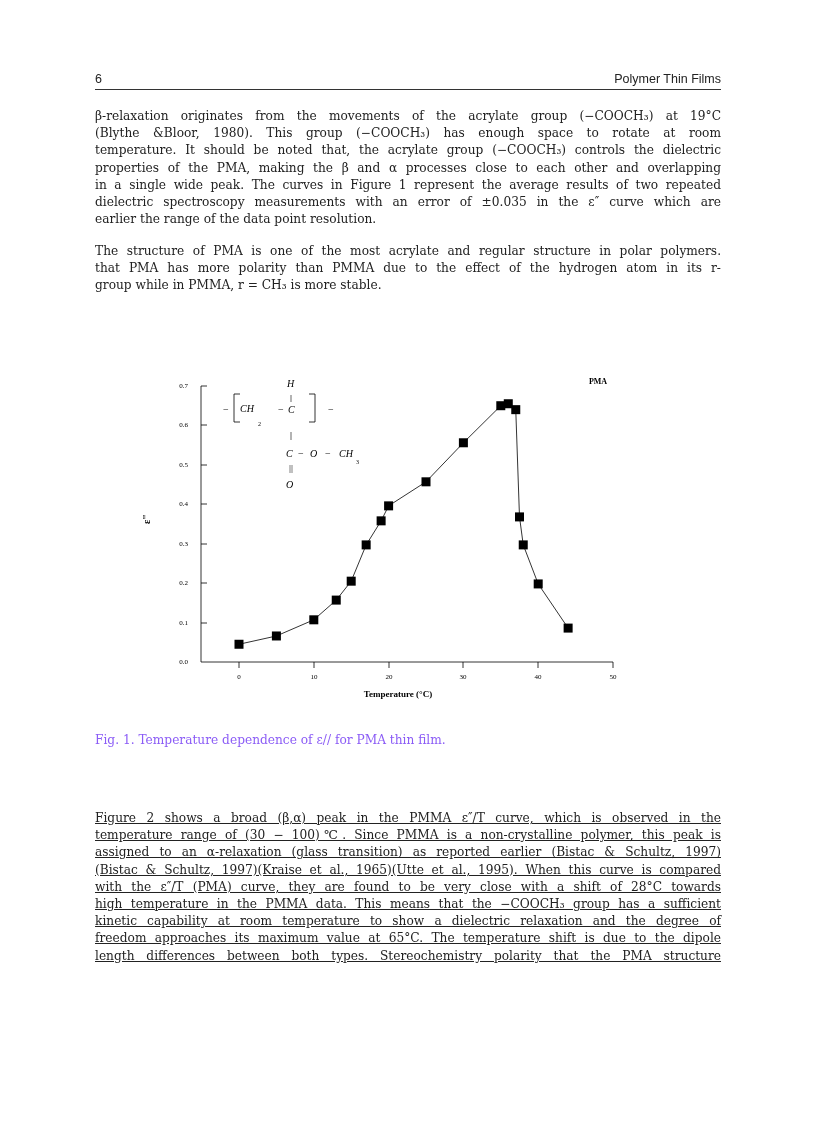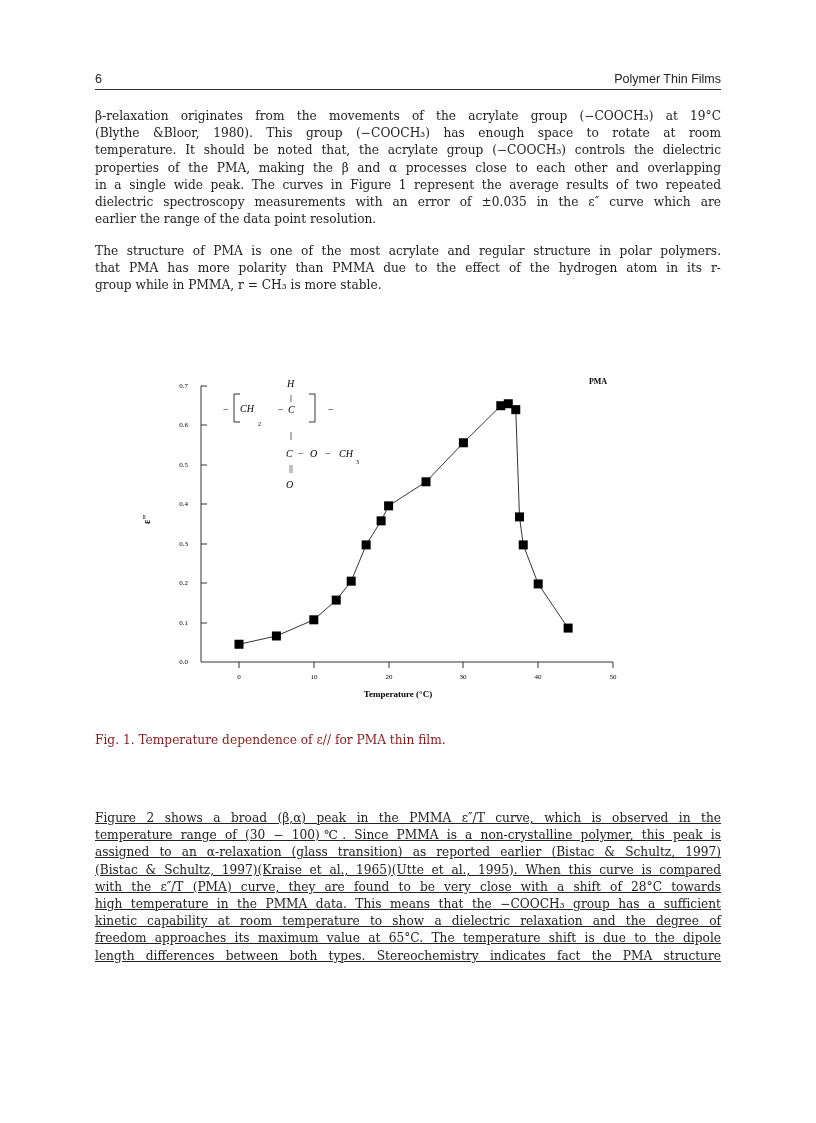--- a/index.html
+++ b/index.html
@@ -7,21 +7,21 @@
          font-family: "DejaVu Serif", "Liberation Serif", serif; color: #222; }
   .header { position: absolute; left: 95px; top: 70px; width: 626px; height: 18px;
             font-family: "Liberation Sans", sans-serif; font-size: 12.5px; color: #222; }
   .header .pno { position: absolute; left: 0; top: 2px; }
   .header .rt { position: absolute; right: 0; top: 2px; }
   .header-rule { position: absolute; left: 95px; top: 89px; width: 626px; height: 1px; background: #333; }
   .para { position: absolute; left: 95px; width: 626px; font-size: 12.2px; line-height: 17.2px;
           text-align: justify; color: #222; }
   .para .ln { display: block; white-space: nowrap; text-align: justify; text-align-last: justify; }
   .para .ln.last { text-align-last: left; }
-  .caption { position: absolute; left: 95px; top: 733px; font-size: 12.2px; color: #7f1d1d; }
+  .caption { position: absolute; left: 95px; top: 733px; font-size: 12.2px; color: #8b5cf6; }
   svg text { font-family: "Liberation Serif", serif; }
 </style>
 </head>
 <body>
 
 <div class="header">
   <span class="pno">6</span>
   <span class="rt">Polymer Thin Films</span>
 </div>
 <div class="header-rule"></div>
@@ -133,14 +133,14 @@
 
 <div class="para" style="top:810px;text-decoration:underline;">
   <span class="ln">Figure 2 shows a broad (β,α) peak in the PMMA ε″/T curve, which is observed in the</span>
   <span class="ln">temperature range of (30 − 100)℃. Since PMMA is a non-crystalline polymer, this peak is</span>
   <span class="ln">assigned to an α-relaxation (glass transition) as reported earlier (Bistac &amp; Schultz, 1997)</span>
   <span class="ln">(Bistac &amp; Schultz, 1997)(Kraise et al., 1965)(Utte et al., 1995). When this curve is compared</span>
   <span class="ln">with the ε″/T (PMA) curve, they are found to be very close with a shift of 28°C towards</span>
   <span class="ln">high temperature in the PMMA data. This means that the −COOCH₃ group has a sufficient</span>
   <span class="ln">kinetic capability at room temperature to show a dielectric relaxation and the degree of</span>
   <span class="ln">freedom approaches its maximum value at 65°C. The temperature shift is due to the dipole</span>
-  <span class="ln">length differences between both types. Stereochemistry indicates fact the PMA structure</span>
+  <span class="ln">length differences between both types. Stereochemistry polarity that the PMA structure</span>
 </div>
 
 </body></html>

